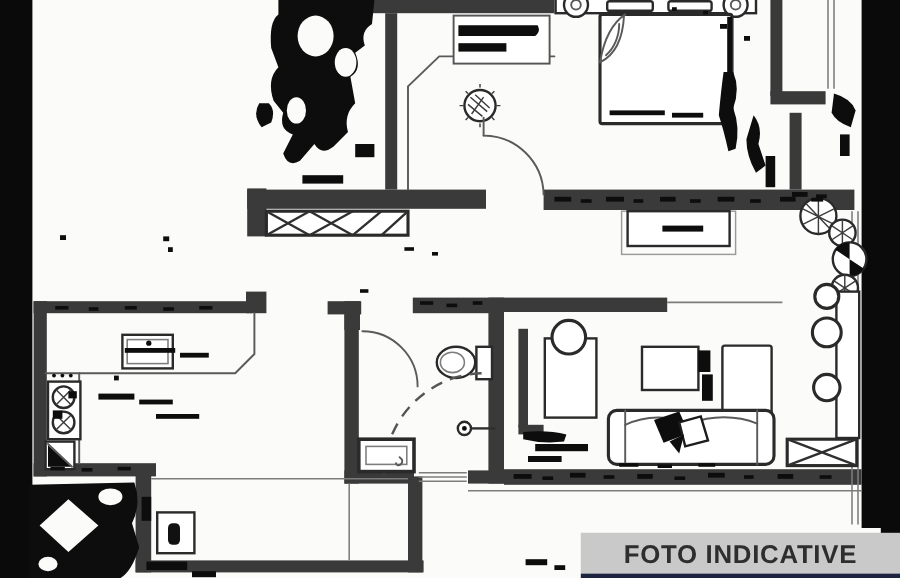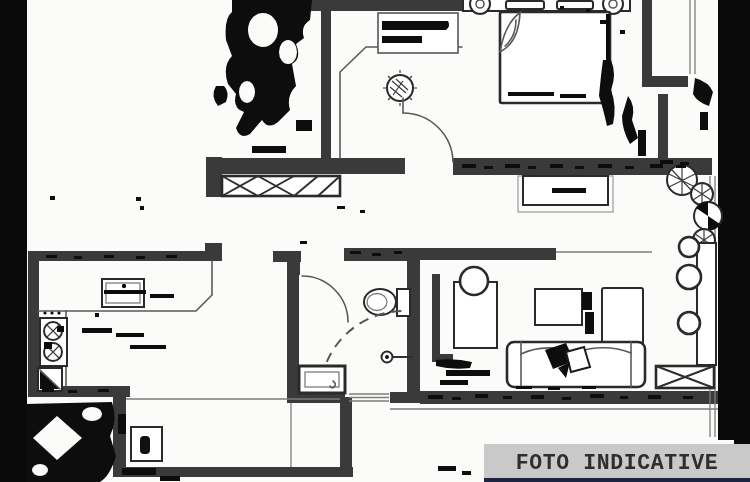--- a/index.html
+++ b/index.html
@@ -1,21 +1,21 @@
 <!DOCTYPE html>
 <html style="--paper: #fbfbf9; --ink: #2a2a2a; --wall: #3a3a3a; --line: #5a5a5a; --banner-bg: #c9c9c9; --banner-text: #2e2e2e; --footer-strip: #1c2440; --bar: #0a0a0a;"><head>
 <meta charset="utf-8">
 <style>
   :root{
     --paper:#fbfbf9; --ink:#2a2a2a; --wall:#3a3a3a; --line:#5a5a5a;
     --banner-bg:#c9c9c9; --banner-text:#2e2e2e; --footer-strip:#1c2440; --bar:#0a0a0a;
   }
   html,body{margin:0;padding:0;background:#fff;}
   .stage{position:relative;width:750px;height:482px;background:var(--paper);overflow:hidden;
-         font-family:Liberation Mono, monospace;}
+         font-family:Liberation Sans, sans-serif;}
   svg{position:absolute;left:0;top:0;display:block;}
   .wall{fill:var(--wall);stroke:none;}
   .furn{fill:#ffffff;stroke:var(--ink);stroke-width:2;}
   .furn-thick{fill:#ffffff;stroke:var(--ink);stroke-width:2.6;}
   .thin{fill:none;stroke:var(--line);stroke-width:1.6;stroke-linecap:round;}
   .thin2{fill:none;stroke:#7d7d7d;stroke-width:1.3;}
   .art{fill:#0d0d0d;stroke:none;}
   .white{fill:var(--paper);stroke:none;}
   .hatch{stroke:#3c3c3c;stroke-width:1.2;fill:none;}
   .xline{stroke:#2f2f2f;stroke-width:2;fill:none;}

